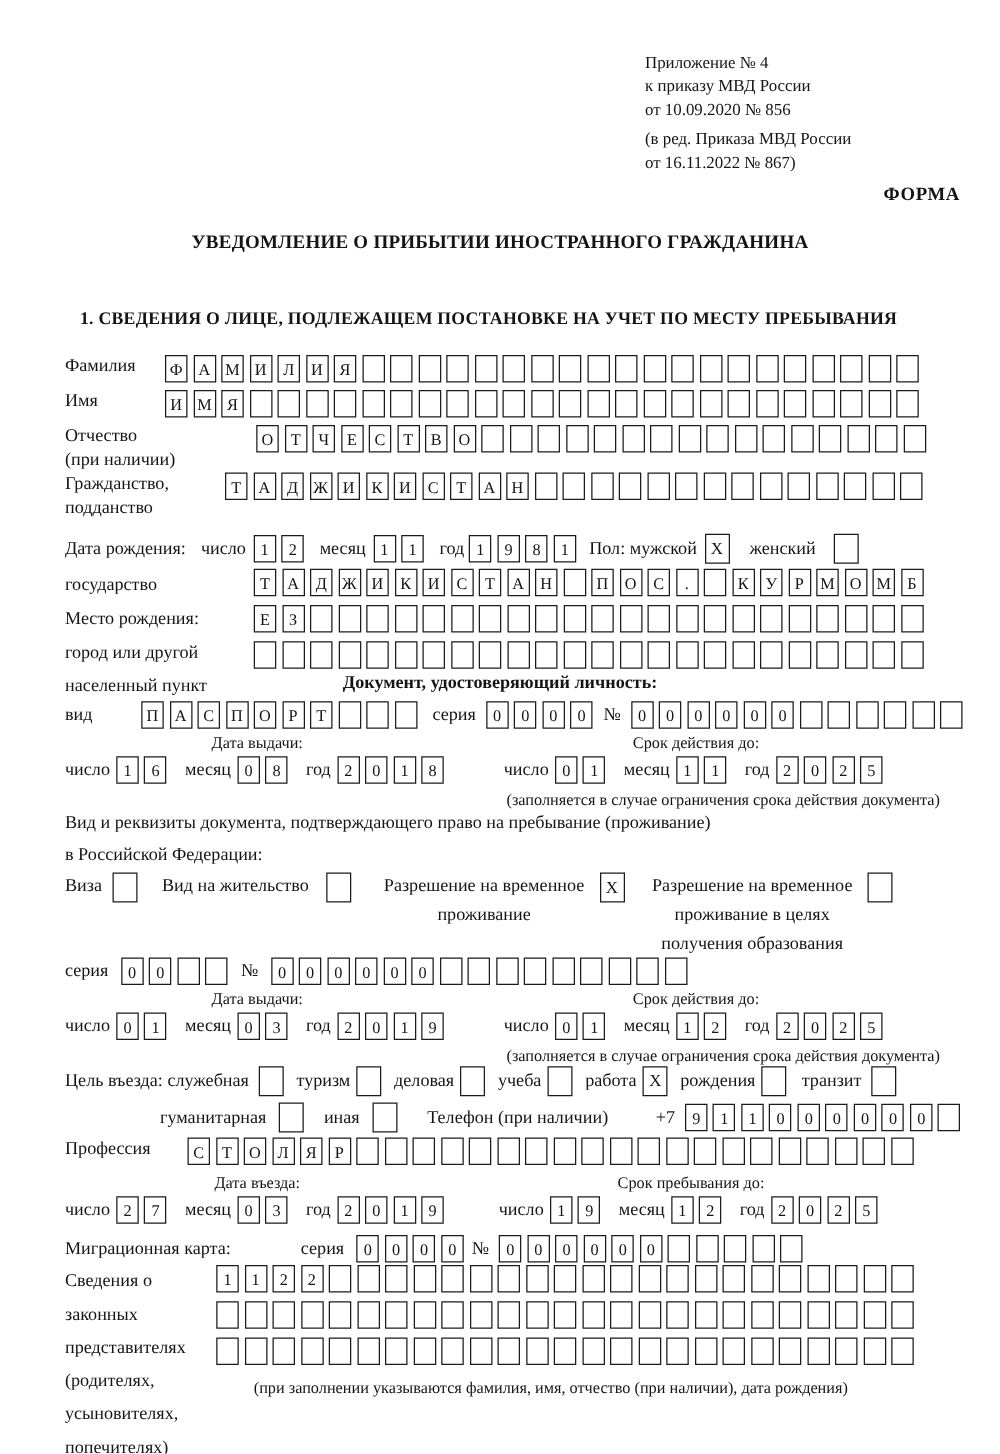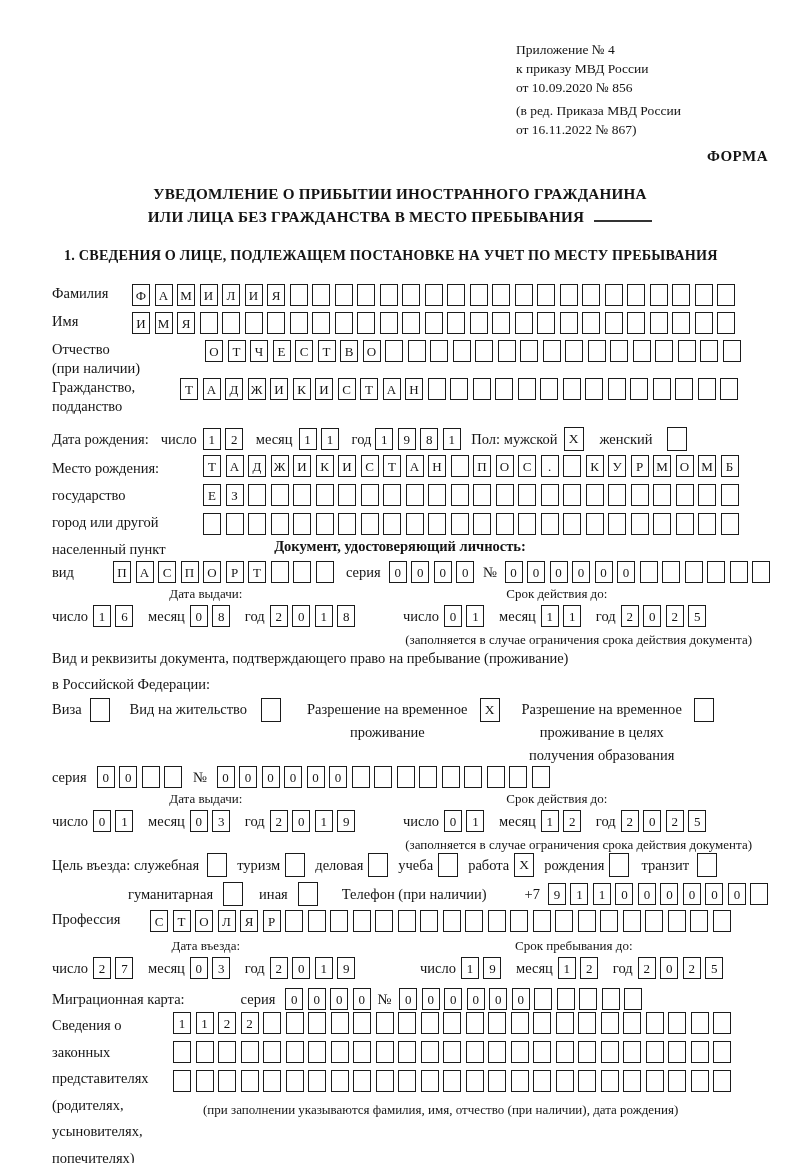--- a/index.html
+++ b/index.html
@@ -53,23 +53,20 @@
     <div>к приказу МВД России</div>
     <div>от 10.09.2020 № 856</div>
     <div class="sub">(в ред. Приказа МВД России</div>
     <div>от 16.11.2022 № 867)</div>
   </div>
 
   <div class="abs forma b" style="top:148px;right:32px;">ФОРМА</div>
 
   <div class="abs title b" style="top:182px;left:0;width:100%;">
     <div>УВЕДОМЛЕНИЕ О ПРИБЫТИИ ИНОСТРАННОГО ГРАЖДАНИНА</div>
-    <div>
-      <span>ИЛИ ЛИЦА БЕЗ ГРАЖДАНСТВА В МЕСТО ПРЕБЫВАНИЯ</span><span class="blank-line"></span>
-    </div>
   </div>
 
   <div class="abs sec b" style="top:247px;left:64px;">1. СВЕДЕНИЯ О ЛИЦЕ, ПОДЛЕЖАЩЕМ ПОСТАНОВКЕ НА УЧЕТ ПО МЕСТУ ПРЕБЫВАНИЯ</div>
 
   <div class="abs row" style="top:284px;left:52px;">
     <div class="labelcol lbl" style="width:80px;">Фамилия</div>
     <div class="cells">
         <span class="cell">Ф</span>
         <span class="cell">А</span>
         <span class="cell">М</span>
@@ -220,22 +217,22 @@
         <span class="cell">1</span>
       </span>
     <span class="lbl" style="margin-left:6px;margin-right:6px;">Пол: мужской</span>
     <span class="checkbox">X</span>
     <span class="lbl" style="margin-left:16px;margin-right:14px;">женский</span>
     <span class="checkbox"></span>
   </div>
 
   <div class="abs row" style="top:455px;left:52px;">
     <div class="labelcol lbl" style="width:151px;line-height:27px;">
+      <div>государство</div>
       <div>Место рождения:</div>
-      <div>государство</div>
       <div>город или другой</div>
       <div>населенный пункт</div>
     </div>
     <div>
       <div class="cells" style="margin-bottom:7px;">
           <span class="cell">Т</span>
           <span class="cell">А</span>
           <span class="cell">Д</span>
           <span class="cell">Ж</span>
           <span class="cell">И</span>
@@ -610,21 +607,21 @@
             </span>
           <span class="dlab" style="margin-left:10px;">год</span>
           <span class="cells">
               <span class="cell">2</span>
               <span class="cell">0</span>
               <span class="cell">1</span>
               <span class="cell">9</span>
             </span>
         </div>
       </div>
-      <div style="position:absolute;left:368px;top:0;">
+      <div style="position:absolute;left:347px;top:0;">
         <div class="dg-head">Срок пребывания до:</div>
         <div class="dg-fields">
           <span class="dlab">число</span>
           <span class="cells">
               <span class="cell">1</span>
               <span class="cell">9</span>
             </span>
           <span class="dlab" style="margin-left:10px;">месяц</span>
           <span class="cells">
               <span class="cell">1</span>

